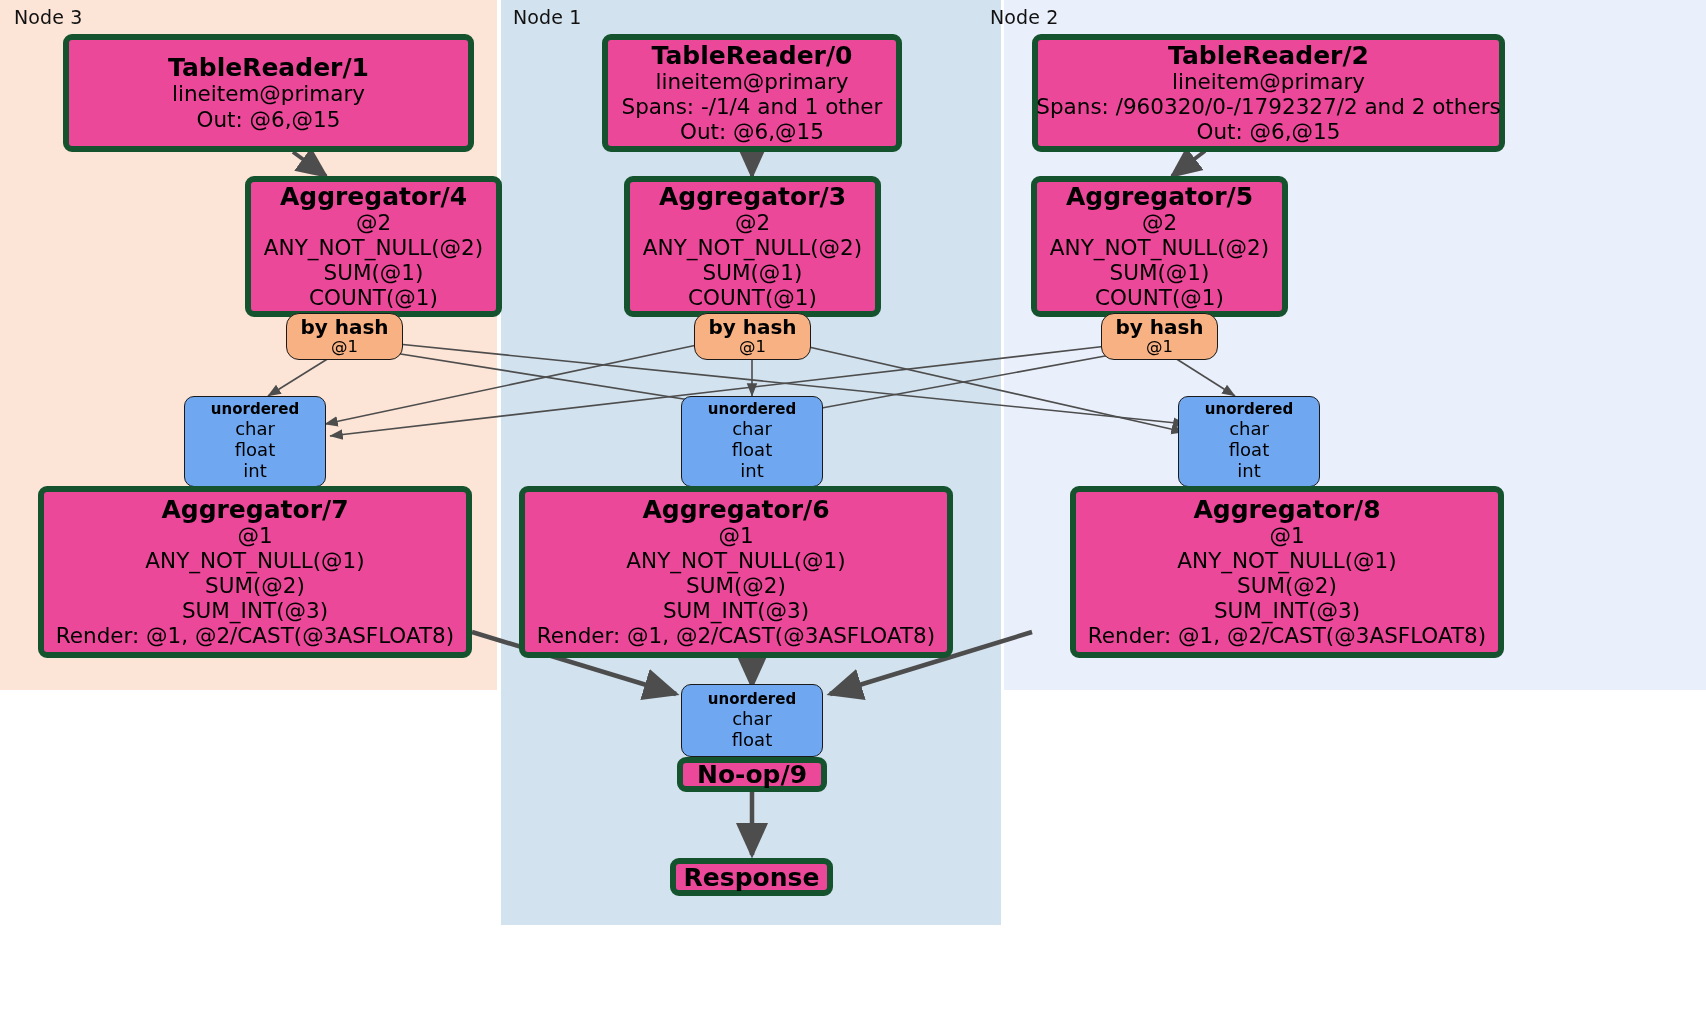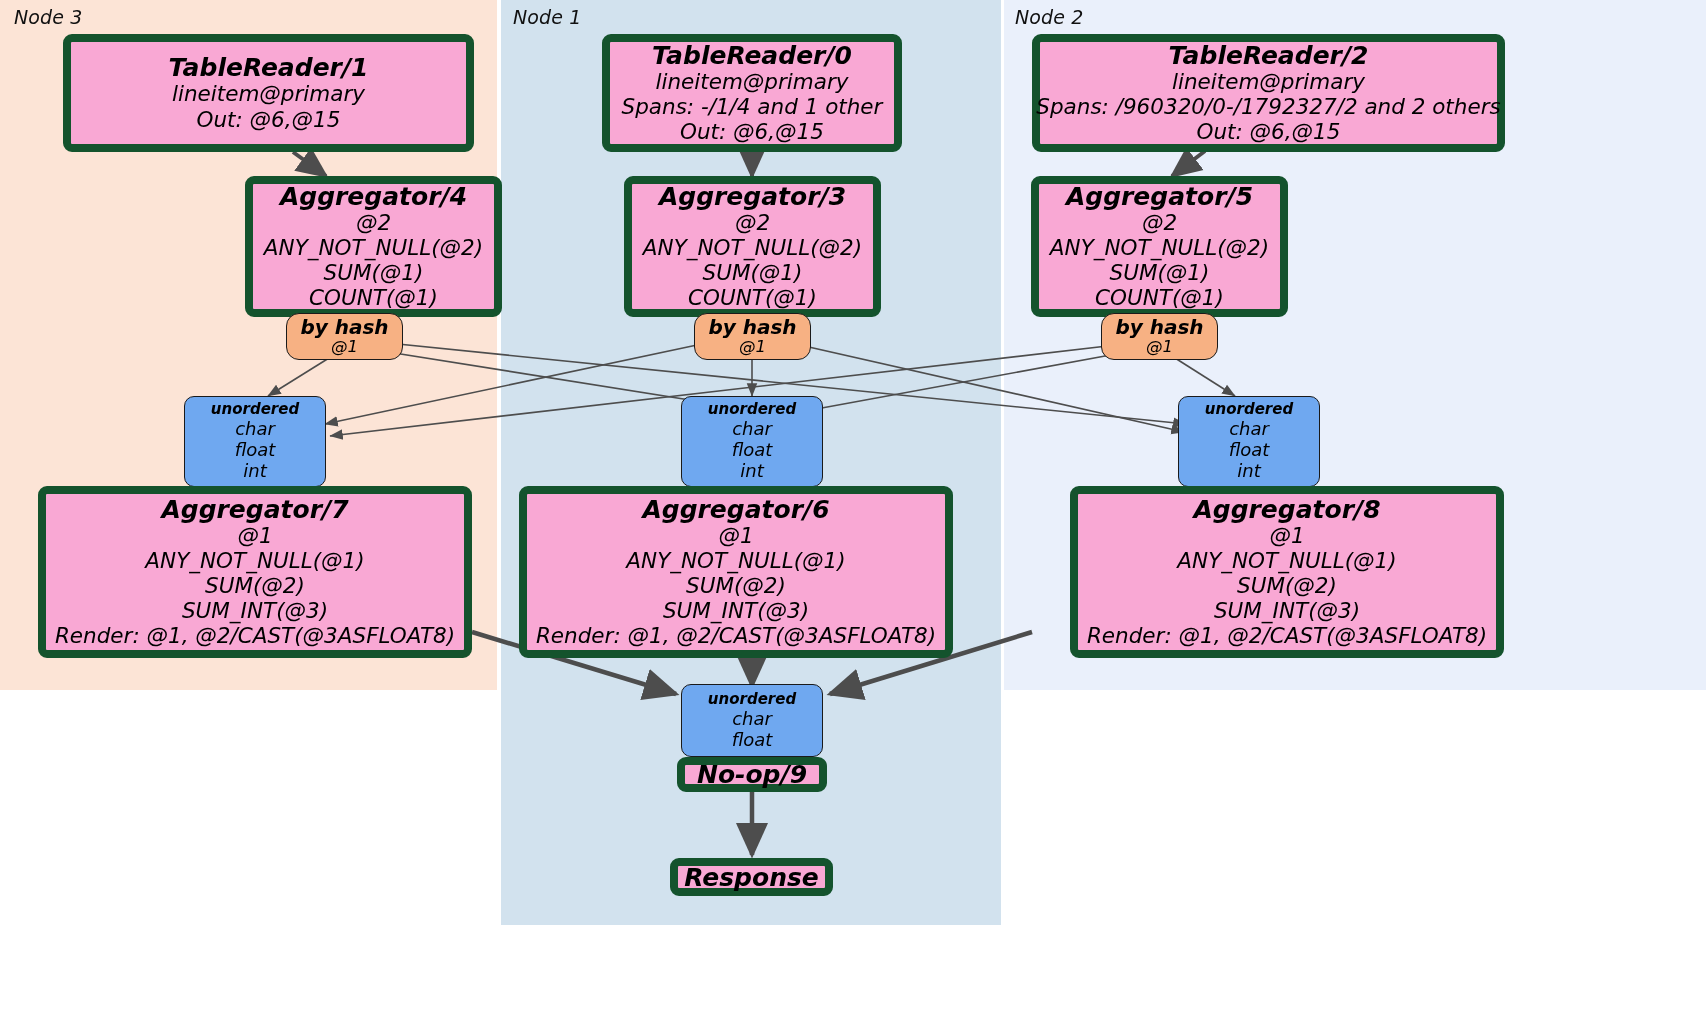--- a/index.html
+++ b/index.html
@@ -1,26 +1,26 @@
 <!DOCTYPE html>
 <html><head>
 <meta charset="utf-8">
 <style>
   html,body{margin:0;padding:0;background:#ffffff;}
   body{font-family:"DejaVu Sans","Liberation Sans",sans-serif;}
-  #stage{position:relative;width:1706px;height:1016px;overflow:hidden;background:#fff;font-style:italic;}
+  #stage{position:relative;width:1706px;height:1016px;overflow:hidden;background:#fff;}
 
   .node-panel{position:absolute;box-sizing:border-box;}
   .panel-label{position:absolute;font-size:19px;color:#111;left:10px;top:5px;letter-spacing:.1px;}
 
   svg.edges{position:absolute;left:0;top:0;width:1706px;height:1016px;pointer-events:none;}
 
   .box{position:absolute;box-sizing:border-box;display:flex;flex-direction:column;
        align-items:center;justify-content:center;text-align:center;}
-  .proc{background:#f9a8d4;border:8px solid #14532d;border-radius:9px;color:#000;}
+  .proc{background:#ec4899;border:6px solid #14532d;border-radius:9px;color:#000;}
   .proc .title{font-weight:bold;font-size:25px;line-height:1.08;}
   .proc .line{font-size:21.5px;line-height:1.17;white-space:nowrap;}
 
   .router{background:#f7b183;border:1.6px solid #1a1a1a;border-radius:13px;color:#000;}
   .router .title{font-weight:bold;font-size:20px;line-height:1.05;}
   .router .line{font-size:16.5px;line-height:1.1;}
 
   .sync{background:#6fa8f0;border:1.6px solid #1a1a1a;border-radius:10px;color:#000;}
   .sync .title{font-weight:bold;font-size:15px;line-height:1.1;}
   .sync .line{font-size:18px;line-height:1.18;}
@@ -31,21 +31,21 @@
 <body>
 
 <div id="stage">
 
   <div class="node-panel" style="left:0px;top:0px;width:497px;height:690px;background:#fce4d6;"></div>
   <div class="node-panel" style="left:501px;top:0px;width:500px;height:925px;background:#d2e2ee;"></div>
   <div class="node-panel" style="left:1004px;top:0px;width:702px;height:690px;background:#eaf0fb;"></div>
 
   <div class="panel-label" style="left:14px;top:6px;">Node 3</div>
   <div class="panel-label" style="left:513px;top:6px;">Node 1</div>
-  <div class="panel-label" style="left:1015px;top:6px;">Node 2</div>
+  <div class="panel-label" style="left:990px;top:6px;">Node 2</div>
 
   <svg class="edges" viewBox="0 0 1706 1016">
     <defs>
       <marker id="arrThick" markerWidth="9" markerHeight="9" refX="7.2" refY="4.2" orient="auto" markerUnits="strokeWidth">
         <path d="M0,0.6 L8,4.2 L0,7.8 z" fill="#4d4d4d"></path>
       </marker>
       <marker id="arrThin" markerWidth="10" markerHeight="10" refX="8" refY="4.5" orient="auto" markerUnits="strokeWidth">
         <path d="M0,1.2 L8.4,4.5 L0,7.8 z" fill="#4d4d4d"></path>
       </marker>
     </defs>

